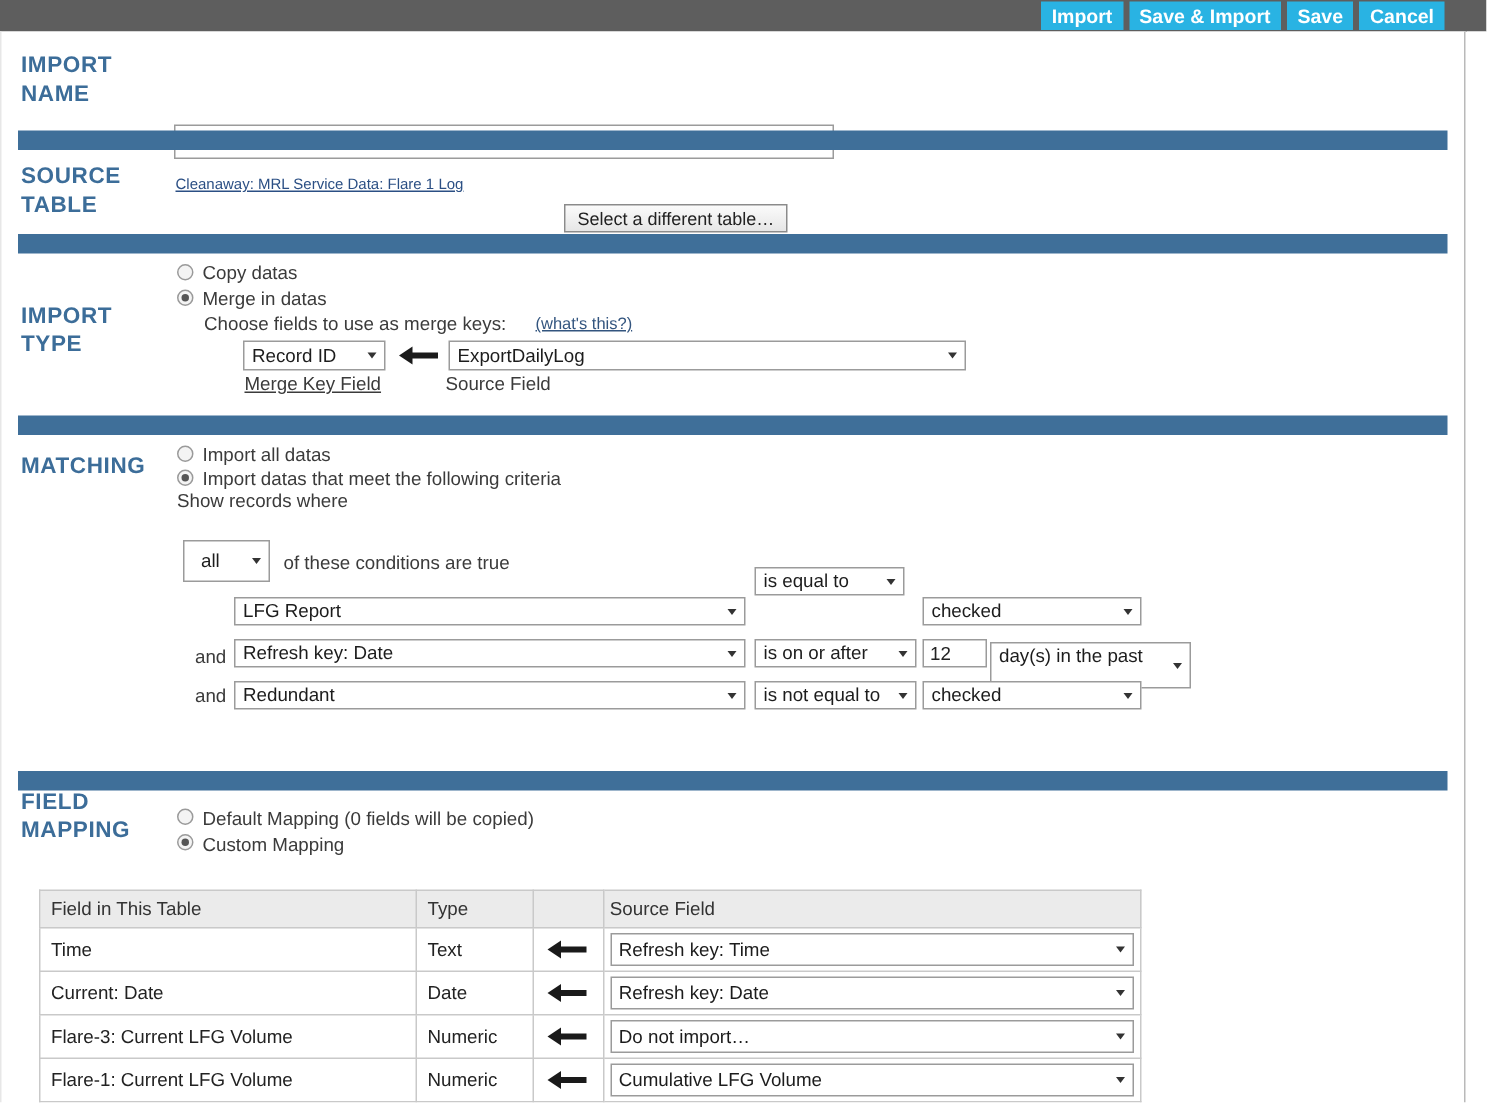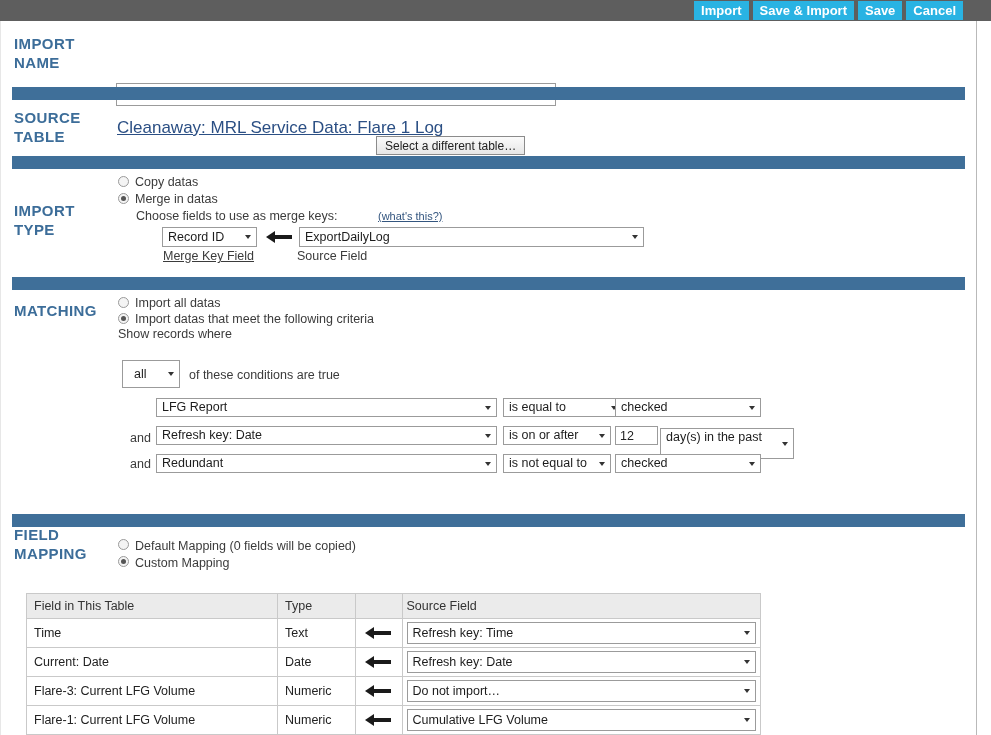--- a/index.html
+++ b/index.html
@@ -92,21 +92,21 @@
     font-size: 12px;
     color: #222;
     padding: 0 8px;
     cursor: pointer;
     font-family: "Liberation Sans", sans-serif;
   }
   .link {
     position: absolute;
     color: #2b4f84;
     text-decoration: underline;
-    font-size: 17px;
+    font-size: 10px;
     cursor: pointer;
   }
   .inline-link {
     color: #33557f;
     text-decoration: underline;
     font-size: 11px;
     cursor: pointer;
   }
 
   .radio {
@@ -271,21 +271,21 @@
     <div>TYPE</div>
   </div>
 
   <span class="radio" style="left:118px; top:176px;"></span>
   <span class="body-text" style="left:135px; top:174px;">Copy datas</span>
 
   <span class="radio checked" style="left:118px; top:193px;"></span>
   <span class="body-text" style="left:135px; top:191px;">Merge in datas</span>
 
   <span class="body-text" style="left:136px; top:208px;">Choose fields to use as merge keys:</span>
-  <a class="inline-link" style="position:absolute; left:378px; top:210px;">(what's this?)</a>
+  <a class="inline-link" style="position:absolute; left:357px; top:210px;">(what's this?)</a>
 
   <div class="select" style="left:162px; top:227px; width:95px; height:20px;">
     <span>Record ID</span>
     <span class="caret"></span>
   </div>
   <span class="arrow-left" style="left:266px; top:231px;"></span>
   <div class="select" style="left:299px; top:227px; width:345px; height:20px;">
     <span>ExportDailyLog</span>
     <span class="caret"></span>
   </div>
@@ -308,21 +308,21 @@
   <div class="select" style="left:122px; top:360px; width:58px; height:28px; line-height:26px; text-align:left;">
     <span style="padding-left:6px;">all</span>
     <span class="caret"></span>
   </div>
   <span class="body-text" style="left:189px; top:367px;">of these conditions are true</span>
 
   <div class="select" style="left:156px; top:398px; width:341px; height:19px; line-height:17px;">
     <span>LFG Report</span>
     <span class="caret"></span>
   </div>
-  <div class="select" style="left:503px; top:398px; width:120px; height:19px; line-height:17px;">
+  <div class="select" style="left:503px; top:378px; width:100px; height:19px; line-height:17px;">
     <span>is equal to</span>
     <span class="caret"></span>
   </div>
   <div class="select" style="left:615px; top:398px; width:146px; height:19px; line-height:17px;">
     <span>checked</span>
     <span class="caret"></span>
   </div>
 
   <span class="and-label" style="left:130px; top:431px;">and</span>
   <div class="select" style="left:156px; top:426px; width:341px; height:19px; line-height:17px;">

